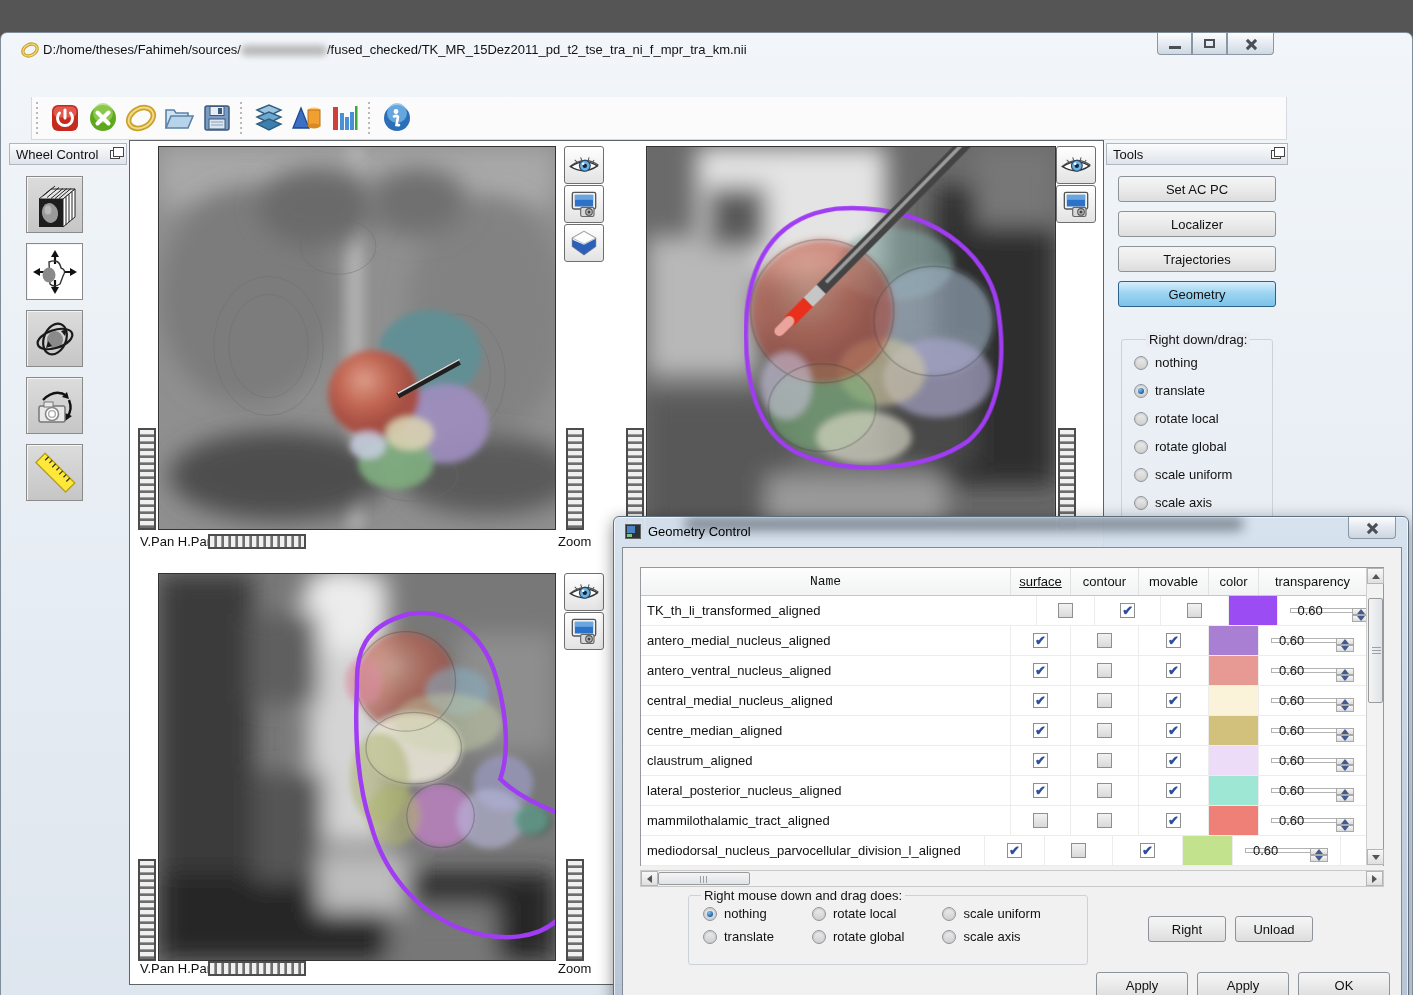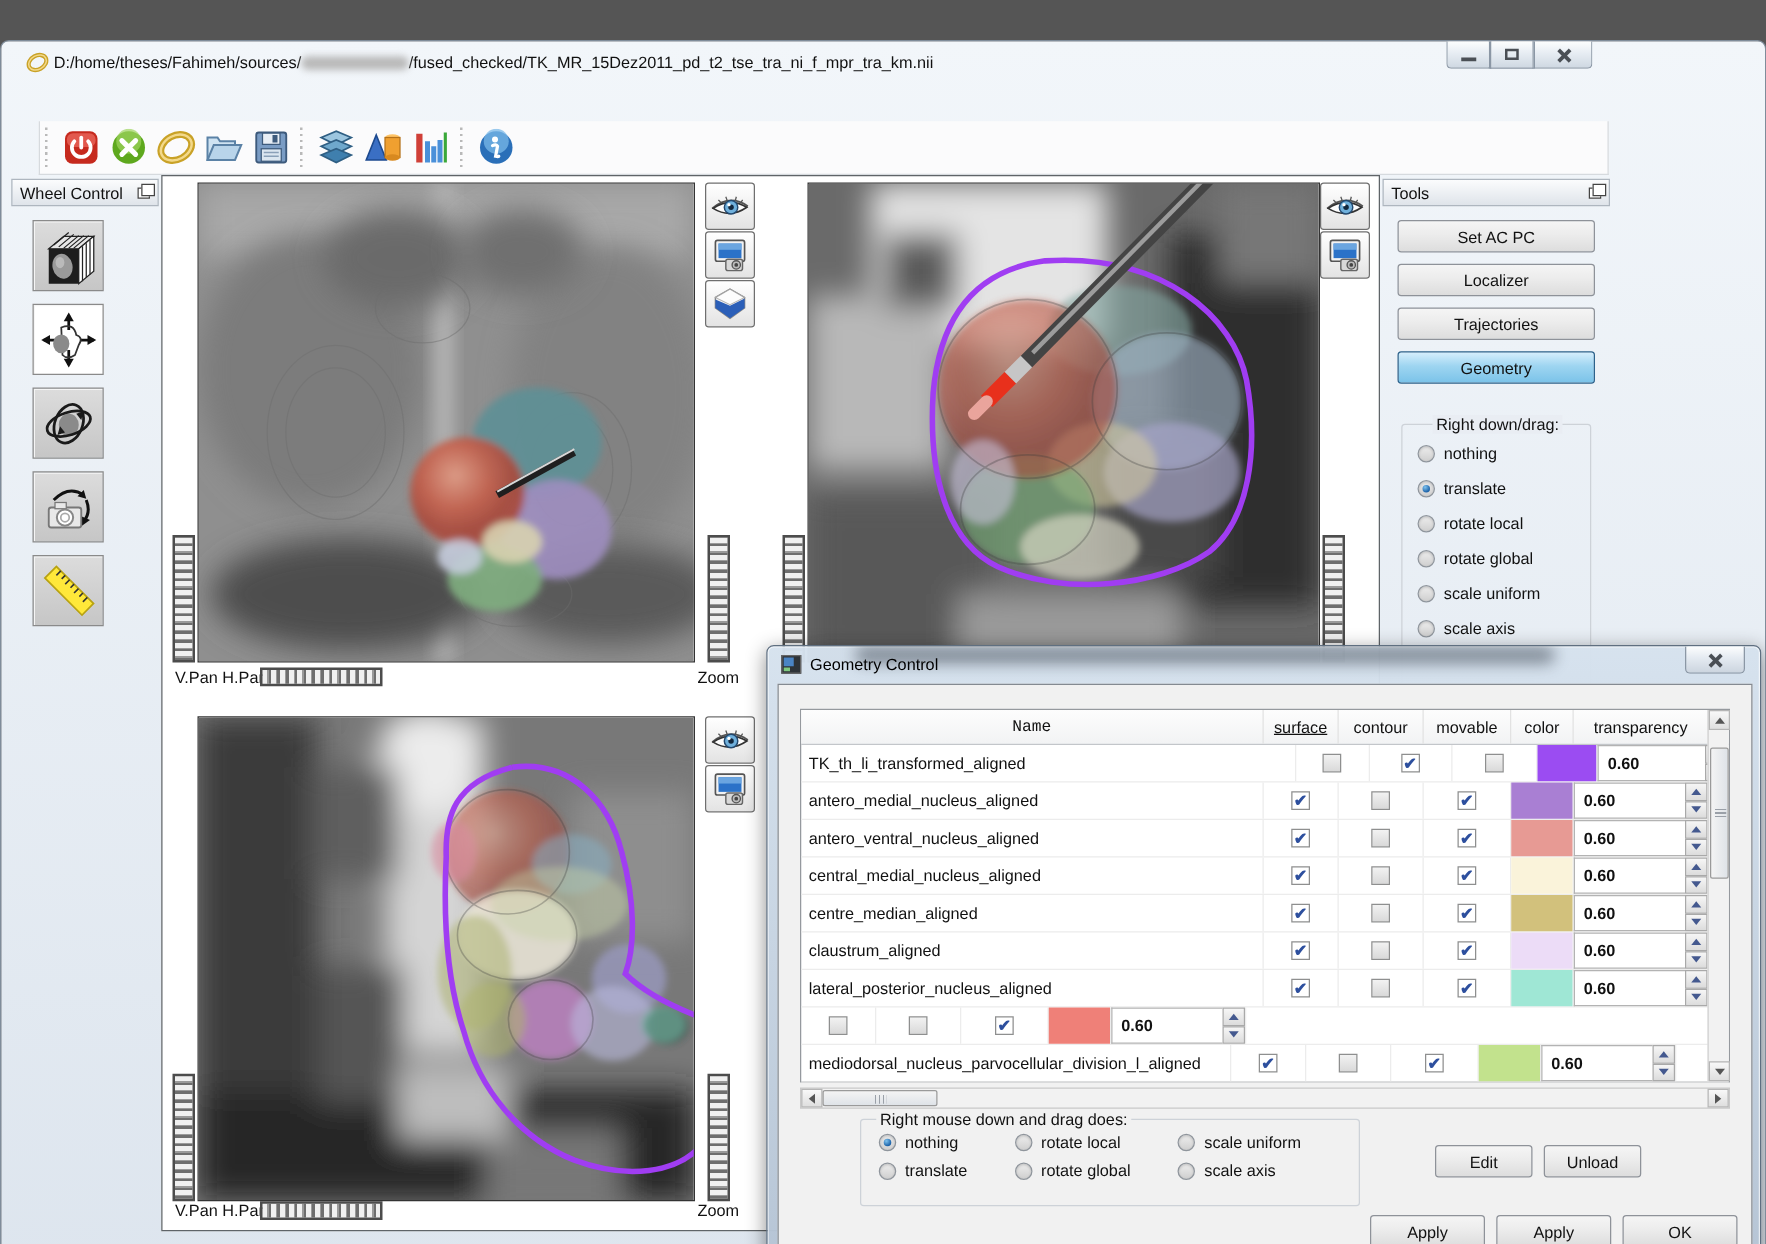--- a/index.html
+++ b/index.html
@@ -105,21 +105,21 @@
         border-right:1px solid #e2e2e2; height:100%; }
   .trow { display:flex; height:30px; border-bottom:1px solid #ececec; }
   .td { border-right:1px solid #ececec; height:100%; display:flex; align-items:center; }
   .td.name { padding-left:6px; font-size:13px; color:#111; white-space:nowrap; overflow:hidden; }
   .td.center { justify-content:center; }
   .cb { width:15px; height:15px; border:1px solid #8e8f8f; background:linear-gradient(180deg,#f2f2f2,#d9d9d9);
         display:flex; align-items:center; justify-content:center;
         font-size:13px; font-weight:bold; color:#2d4f9e; line-height:1; }
   .cb.checked { background:#fff; }
   .swatch { width:100%; height:100%; }
-  .td.transp { padding:0;font-weight:bold; }
+  .td.transp { padding:12px; }
   .transp-val { flex:1; height:100%; display:flex; align-items:center; padding-left:7px;
                 font-size:13px; color:#111; background:#fff; border:1px solid #b3b3b3; border-right:none; }
   .spin { width:18px; height:100%; display:flex; flex-direction:column; }
   .spin-up,.spin-down { flex:1; background:linear-gradient(180deg,#f6f6f6,#dcdcdc);
         border:1px solid #a9a9a9; display:flex; align-items:center; justify-content:center; }
   .spin-up::after { content:""; border-left:4px solid transparent; border-right:4px solid transparent;
         border-bottom:5px solid #44598f; }
   .spin-down::after { content:""; border-left:4px solid transparent; border-right:4px solid transparent;
         border-top:5px solid #44598f; }
   .vsb { position:absolute; right:0; top:0; width:17px; height:100%; background:#f2f2f2; border-left:1px solid #cfcfcf; }
@@ -705,20 +705,21 @@
               </div>
               <div class="td transp" style="width: 108px;">
                 <div class="transp-val">0.60</div>
                 <div class="spin">
                   <div class="spin-up"></div>
                   <div class="spin-down"></div>
                 </div>
               </div>
             </div>
             <div class="trow">
+              <div class="td name" style="width: 370px;">mammilothalamic_tract_aligned</div>
               <div class="td center" style="width: 60px;">
                 <div class="cb"></div>
               </div>
               <div class="td center" style="width: 68px;">
                 <div class="cb"></div>
               </div>
               <div class="td center" style="width: 70px;">
                 <div class="cb checked">✔</div>
               </div>
               <div class="td" style="width: 50px;">
@@ -803,21 +804,21 @@
               <div class="radio"></div>
               <div class="radio-label">scale uniform</div>
             </div>
             <div class="radio-row">
               <div class="radio"></div>
               <div class="radio-label">scale axis</div>
             </div>
           </div>
         </div>
 
-      <div class="abs win-btn dlg-btn" style="left:525px;top:368px;width:78px">Edit</div>
+      <div class="abs win-btn dlg-btn" style="left:525px;top:368px;width:78px">Right</div>
       <div class="abs win-btn dlg-btn" style="left:612px;top:368px;width:78px">Unload</div>
       <div class="abs win-btn dlg-btn" style="left:473px;top:424px;width:92px">Apply</div>
       <div class="abs win-btn dlg-btn" style="left:574px;top:424px;width:92px">Apply</div>
       <div class="abs win-btn dlg-btn" style="left:675px;top:424px;width:92px">OK</div>
     </div>
   </div>
 
 </div>
 
 </body></html>

